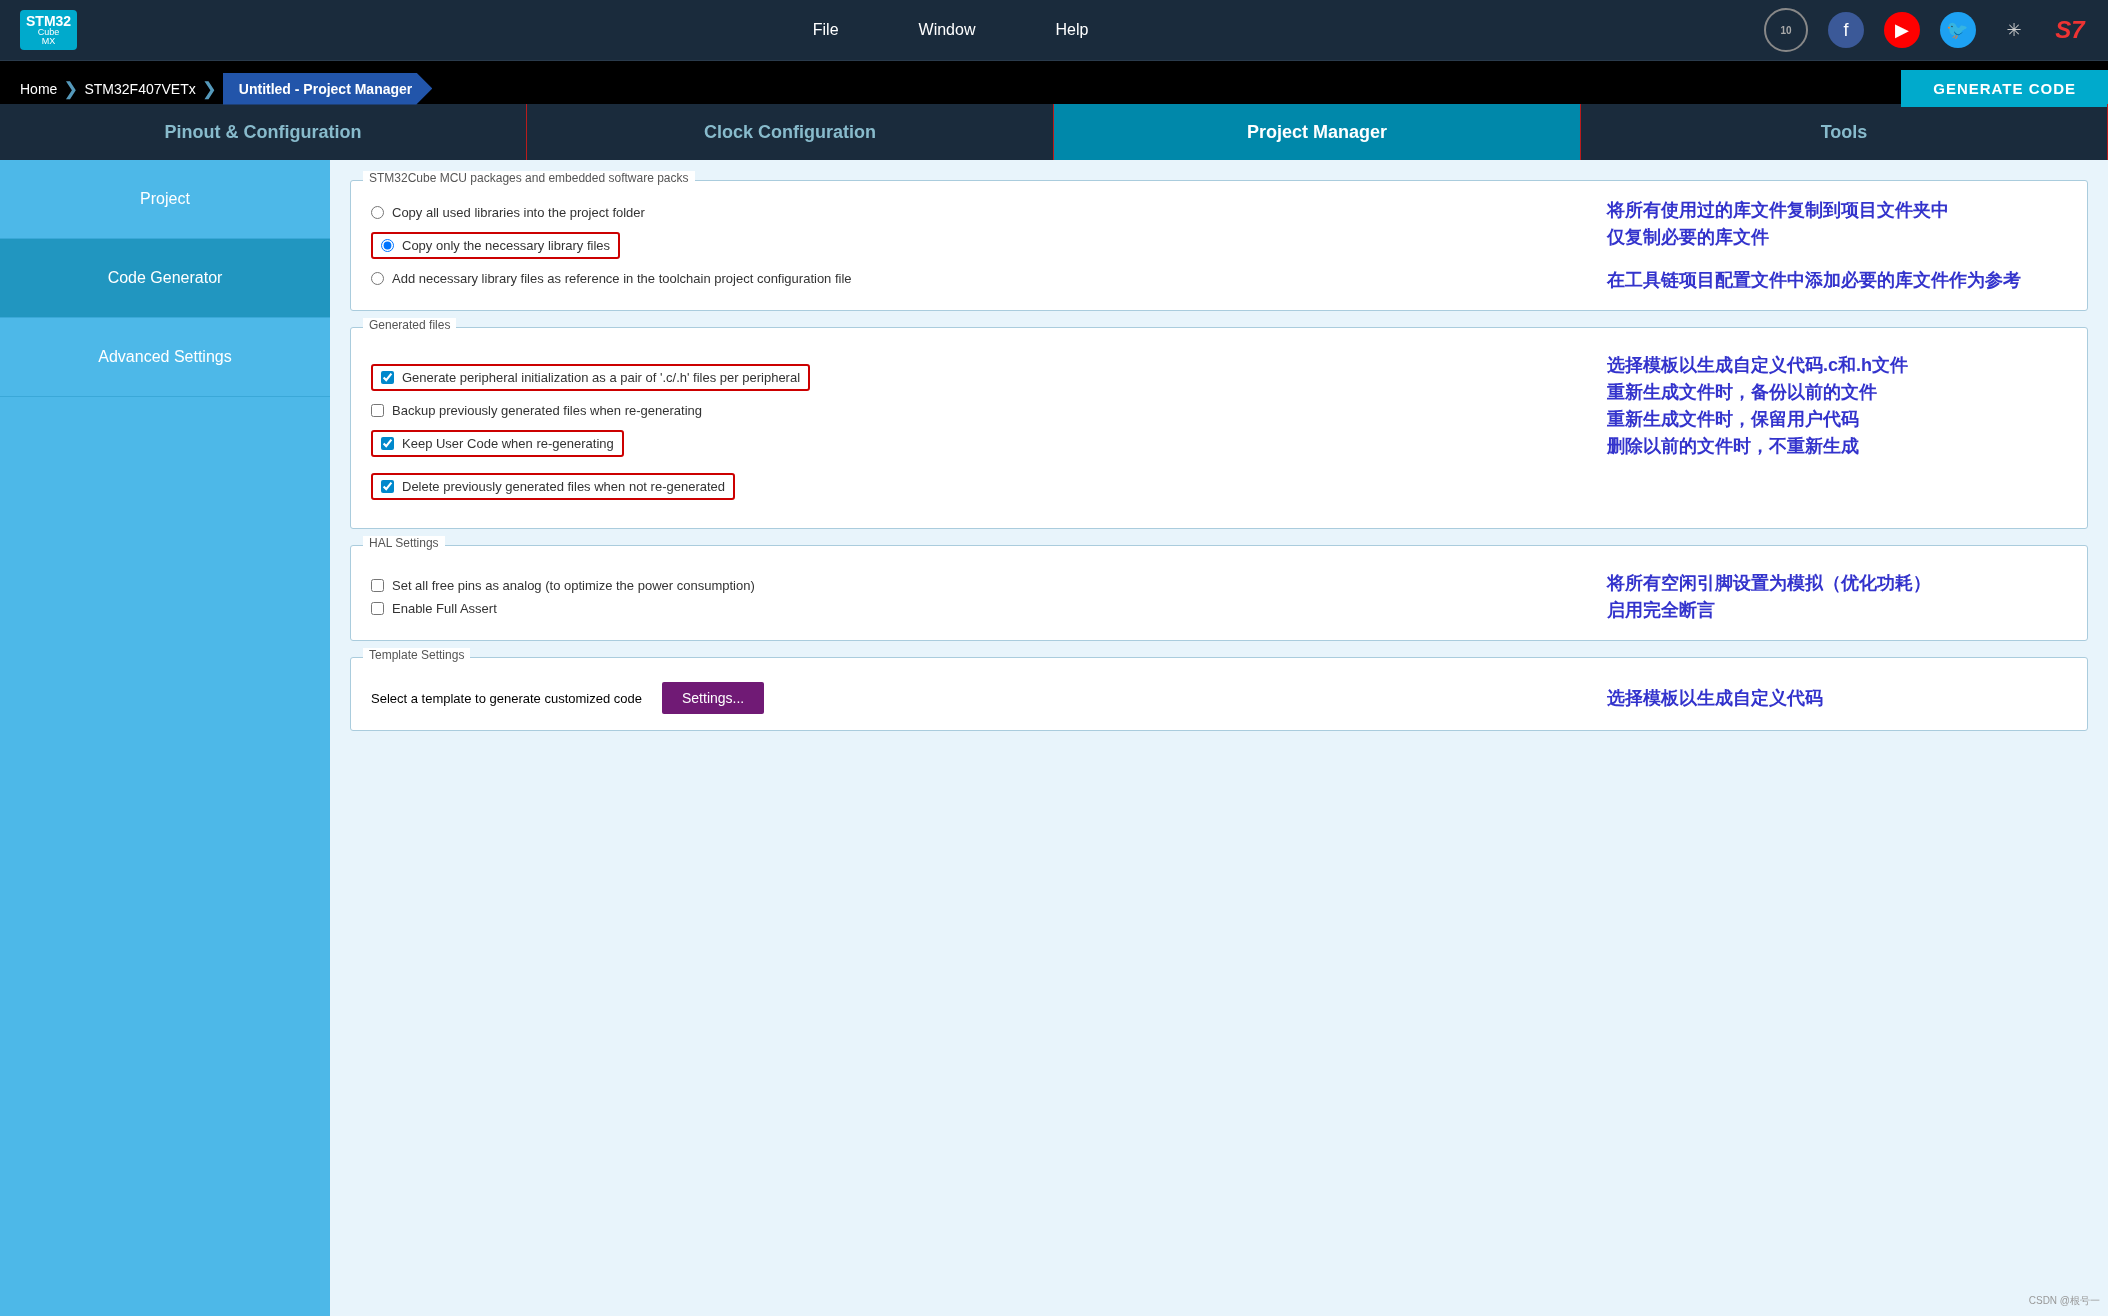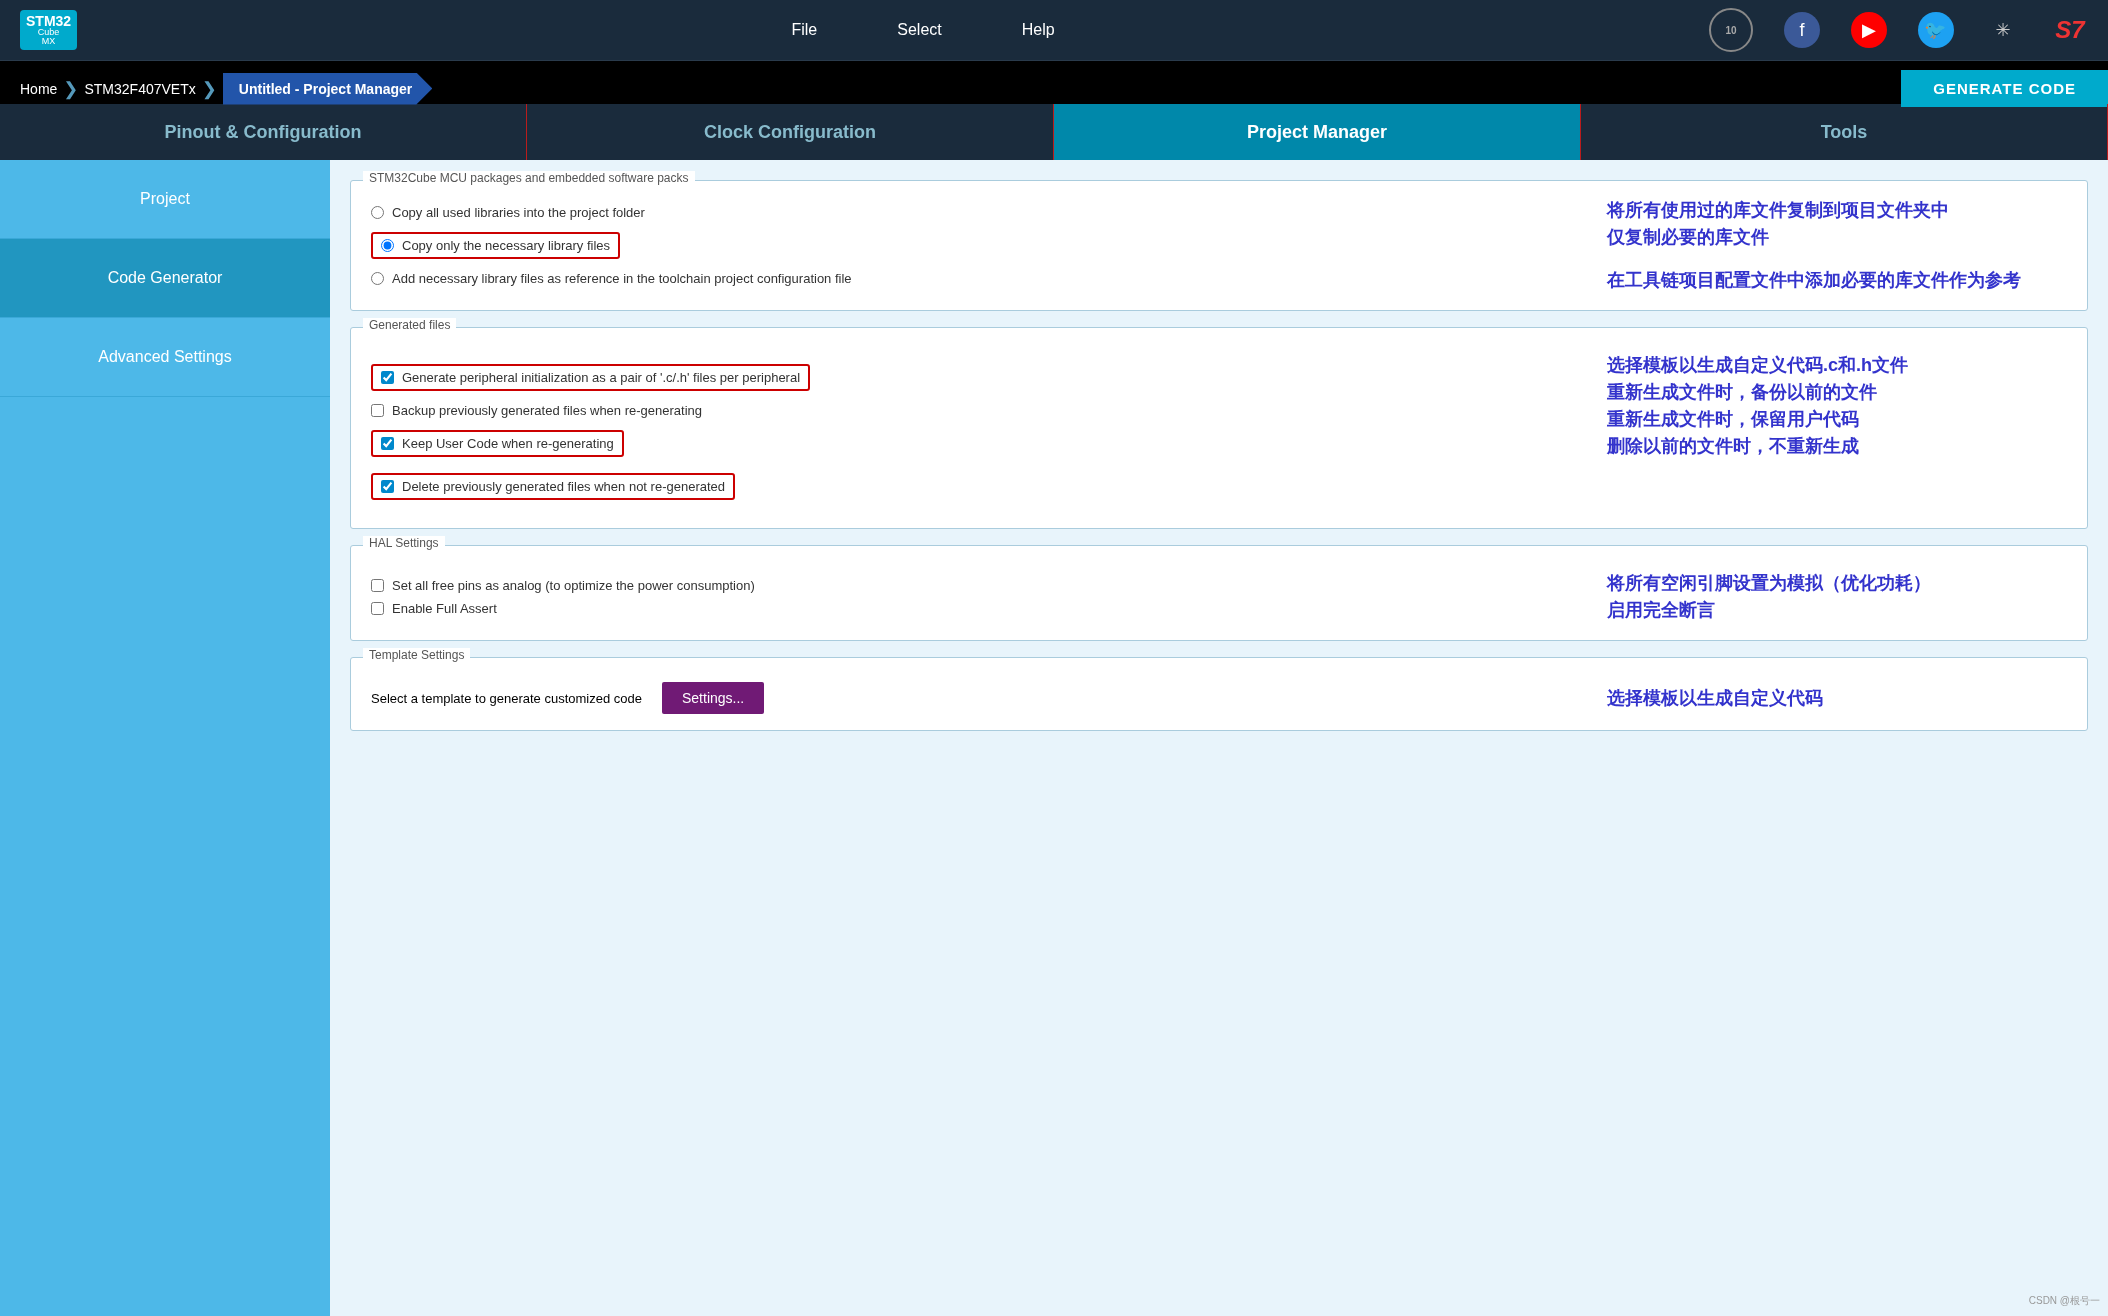--- a/index.html
+++ b/index.html
@@ -24,21 +24,21 @@
       border-radius: 4px;
       display: flex;
       flex-direction: column;
       align-items: center;
     }
     .logo-stm { color: white; font-size: 14px; font-weight: bold; line-height: 1; }
     .logo-cube { color: white; font-size: 9px; line-height: 1; }
     .logo-mx { color: white; font-size: 9px; line-height: 1; }
     .menu-items { display: flex; gap: 80px; flex: 1; justify-content: center; }
     .menu-item { color: white; font-size: 16px; cursor: pointer; }
-    .social-icons { display: flex; align-items: center; gap: 31px; }
+    .social-icons { display: flex; align-items: center; gap: 20px; }
     .social-icon { width: 36px; height: 36px; border-radius: 50%; display: flex; align-items: center; justify-content: center; color: white; font-size: 18px; cursor: pointer; }
     .icon-10 { border: 2px solid #888; border-radius: 50%; width: 44px; height: 44px; display: flex; align-items: center; justify-content: center; color: #aaa; font-size: 10px; font-weight: bold; }
     .icon-fb { background: #3b5998; }
     .icon-yt { background: #ff0000; }
     .icon-tw { background: #1da1f2; }
     .icon-net { background: none; color: #ccc; }
     .icon-st { background: none; }
 
     
     .breadcrumb {
@@ -242,21 +242,21 @@
 <div class="top-bar">
   <div class="logo-area">
     <div class="logo-box">
       <span class="logo-stm">STM32</span>
       <span class="logo-cube">Cube</span>
       <span class="logo-mx">MX</span>
     </div>
   </div>
   <div class="menu-items">
     <span class="menu-item">File</span>
-    <span class="menu-item">Select</span>
+    <span class="menu-item">Window</span>
     <span class="menu-item">Help</span>
   </div>
   <div class="social-icons">
     <div class="icon-10">10</div>
     <div class="social-icon icon-fb">f</div>
     <div class="social-icon icon-yt">▶</div>
     <div class="social-icon icon-tw">🐦</div>
     <div class="social-icon icon-net">✳</div>
     <div class="social-icon icon-st">
       <span class="st-logo-text">S7</span>

